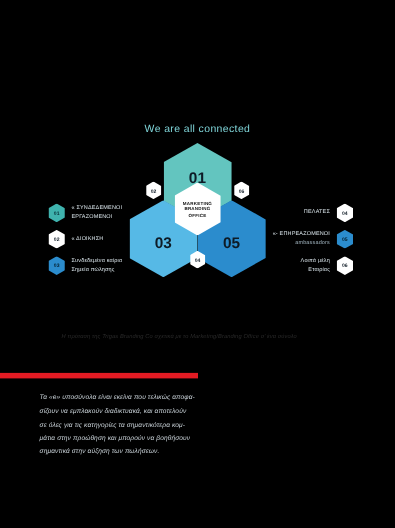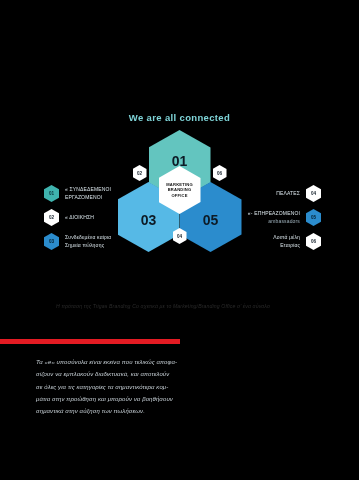--- a/index.html
+++ b/index.html
@@ -9,21 +9,21 @@
     font-family:"Liberation Sans", sans-serif;
     -webkit-font-smoothing:antialiased;
   }
   .slide{position:absolute;inset:0;background:#000;}
 
   
   .title{
     position:absolute;left:0;right:0;top:112px;
     text-align:center;
     color:#7fd4d8;
-    font-size:9.5px;font-weight:bold;letter-spacing:.35px;
+    font-size:9.5px;font-weight:normal;letter-spacing:.35px;
   }
 
   
   .diagram{position:absolute;left:0;right:0;top:130px;height:120px;}
   .hexwrap{position:absolute;left:50%;top:0;transform:translateX(-50%);width:150px;height:120px;}
 
   .hex{
     position:absolute;
     -webkit-clip-path:polygon(50% 0%,100% 25%,100% 75%,50% 100%,0% 75%,0% 25%);
     clip-path:polygon(50% 0%,100% 25%,100% 75%,50% 100%,0% 75%,0% 25%);

